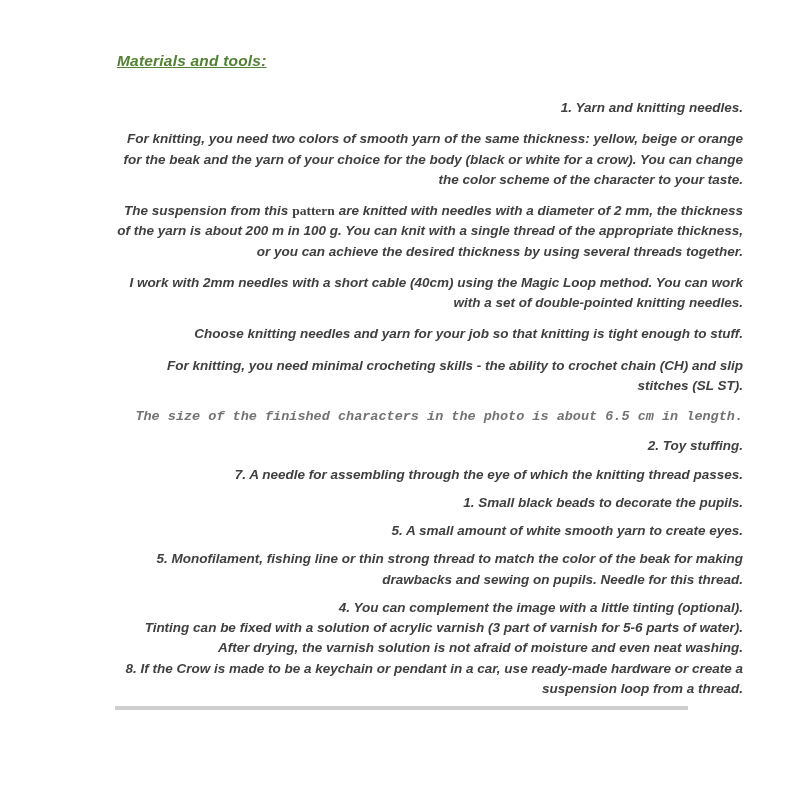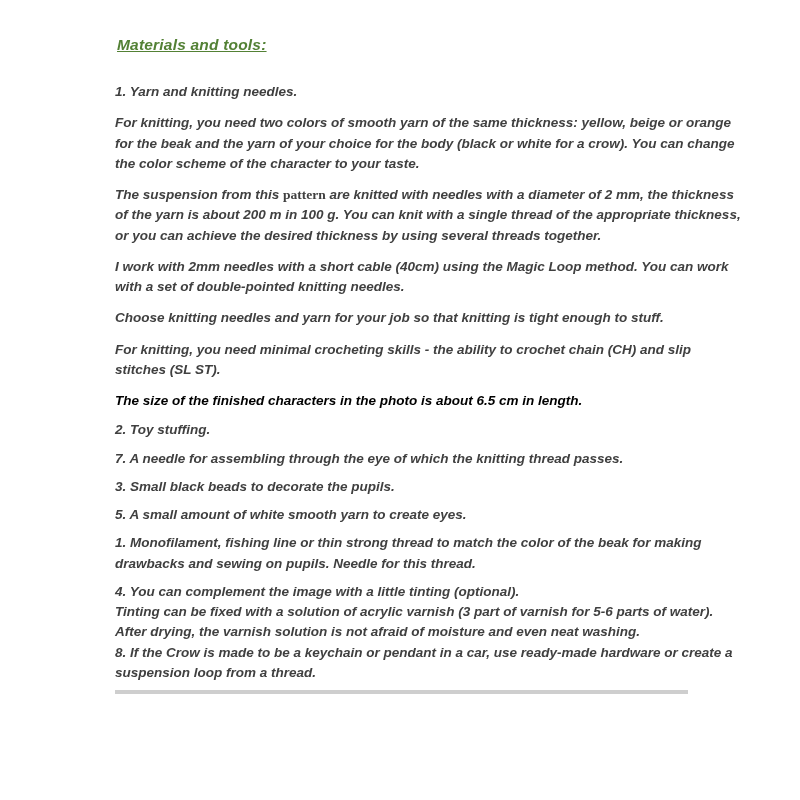--- a/index.html
+++ b/index.html
@@ -11,44 +11,46 @@
     position: relative;
     width: 800px;
     height: 800px;
     background: #ffffff;
     overflow: hidden;
     font-family: "Liberation Sans", sans-serif;
     font-style: italic;
     font-weight: 700;
     color: #404040;
     box-sizing: border-box;
-    padding: 36px 56px 0 115px;
+    padding: 52px 56px 0 115px;
     border-radius: 25px;
   }
   .content {
     width: 632px;
   }
   .heading {
     font-size: 15.5px;
     color: #538135;
     text-decoration: underline;
     margin: 0 0 28px 2px;
     letter-spacing: 0.2px;
   }
   .para {
     font-size: 13.5px;
     line-height: 1.5;
     margin: 0 4px 11px 0;
+    text-align: right;
   }
   .para.list-item {
     margin-bottom: 8px;
   }
   .para.green {
-    color: #000000;
+    color: #737373;
     margin-bottom: 9px;
+    font-family: Liberation Mono, monospace;
   }
   .para.tight {
     margin-bottom: 0;
   }
   .upright {
     font-style: normal;
     font-family: Liberation Serif, serif;
   }
   .cutoff {
     margin-top: 7px;
@@ -78,25 +80,25 @@
 
 
     <p class="para">For knitting, you need minimal crocheting skills - the ability to crochet chain (CH) and slip stitches (SL ST).</p>
 
     <p class="para green">The size of the finished characters in the photo is about 6.5 cm in length.</p>
 
     <p class="para list-item">2. Toy stuffing.</p>
 
     <p class="para list-item">7. A needle for assembling through the eye of which the knitting thread passes.</p>
 
-    <p class="para list-item">3. Small black beads to decorate the pupils.</p>
+    <p class="para list-item">1. Small black beads to decorate the pupils.</p>
 
     <p class="para list-item">5. A small amount of white smooth yarn to create eyes.</p>
 
-    <p class="para list-item">1. Monofilament, fishing line or thin strong thread to match the color of the beak for making drawbacks and sewing on pupils. Needle for this thread.</p>
+    <p class="para list-item">5. Monofilament, fishing line or thin strong thread to match the color of the beak for making drawbacks and sewing on pupils. Needle for this thread.</p>
 
     <p class="para tight">4. You can complement the image with a little tinting (optional).</p>
 
 
     <p class="para tight">Tinting can be fixed with a solution of acrylic varnish (3 part of varnish for 5-6 parts of water). After drying, the varnish solution is not afraid of moisture and even neat washing.</p>
 
     <p class="para tight">8. If the Crow is made to be a keychain or pendant in a car, use ready-made hardware or create a suspension loop from a thread.</p>
 
     <div class="cutoff"></div>
 

